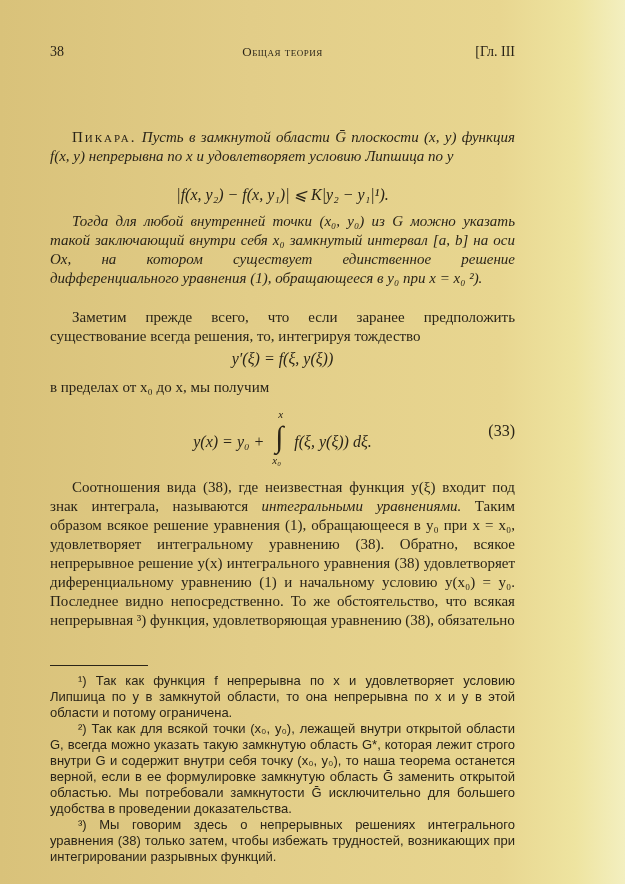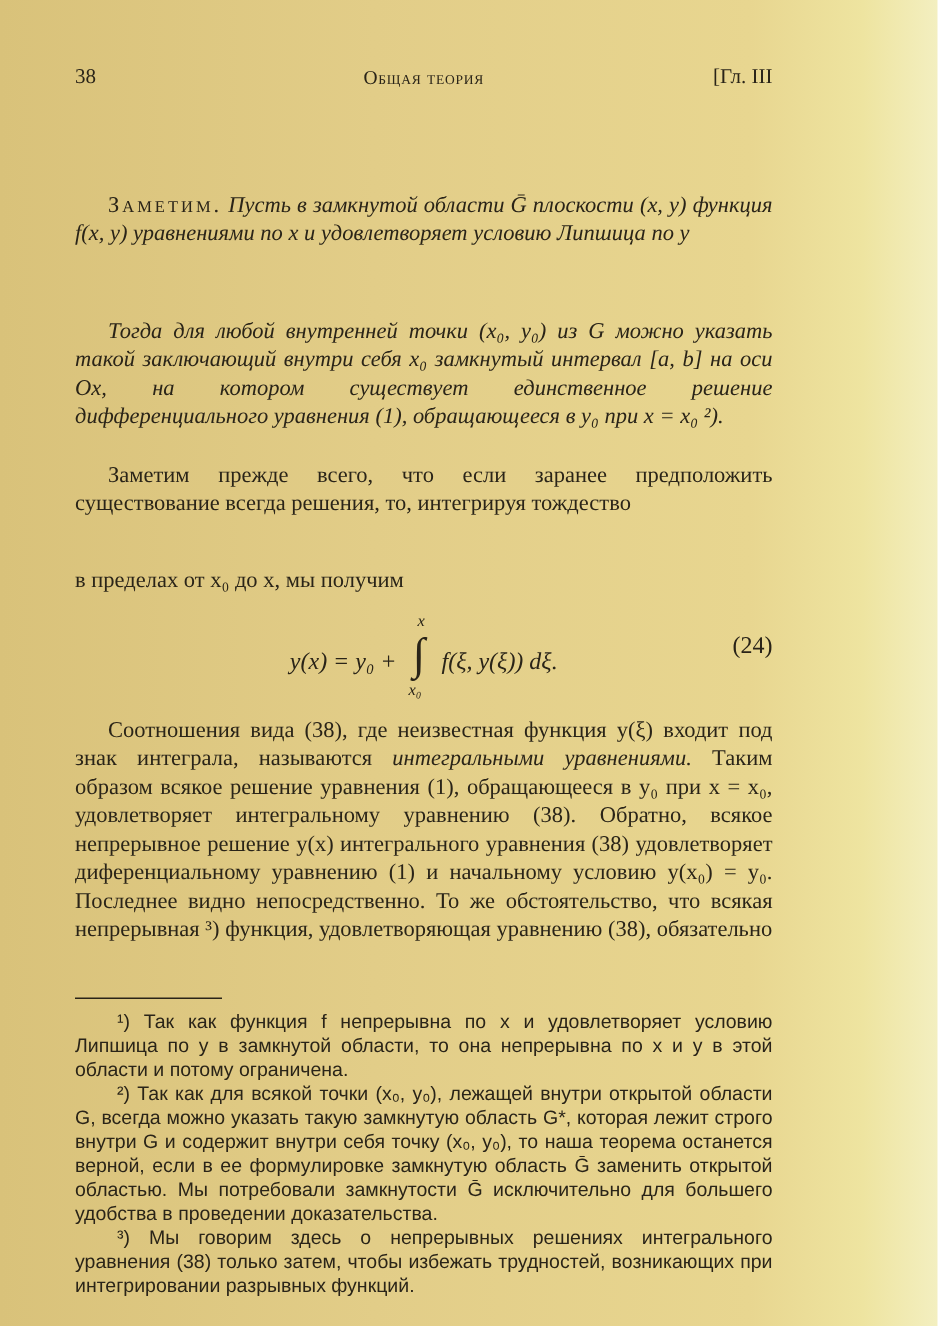--- a/index.html
+++ b/index.html
@@ -37,41 +37,43 @@
 <div class="page">
 
   <div class="running-head">
     <span class="pg">38</span>
     <span class="title">Общая теория</span>
     <span class="ch">[Гл. III</span>
   </div>
 
 
   <div class="text indent" style="top:128px;">
-    <span class="sc">Заметим.</span>
-    <span class="it">Пусть в замкнутой области Ḡ плоскости (x, y) функция f(x, y) уравнениями по x и удовлетворяет условию Липшица по y</span>
+    <span class="sc">Пикара.</span>
+    <span class="it">Пусть в замкнутой области Ḡ плоскости (x, y) функция f(x, y) непрерывна по x и удовлетворяет условию Липшица по y</span>
   </div>
 
+  <div class="formula" style="top:185px;">|f(x, y₂) − f(x, y₁)| ⩽ K|y₂ − y₁|¹).</div>
 
   <div class="text indent it" style="top:212px;">Тогда для любой внутренней точки (x₀, y₀) из G можно указать такой заключающий внутри себя x₀ замкнутый интервал [a, b] на оси Ox, на котором существует единственное решение дифференциального уравнения (1), обращающееся в y₀ при x = x₀ ²).</div>
 
   <div class="text indent" style="top:308px;">Заметим прежде всего, что если заранее предположить существование всегда решения, то, интегрируя тождество</div>
 
+  <div class="formula" style="top:350px;">y′(ξ) = f(ξ, y(ξ))</div>
 
   <div class="text" style="top:378px;">в пределах от x₀ до x, мы получим</div>
 
   <div class="formula" style="top:422px;">
     <span>y(x) = y₀ +</span>
     <span class="int">
       <span class="up">x</span>
       <span class="s">∫</span>
       <span class="lo">x₀</span>
     </span>
     <span>f(ξ, y(ξ)) dξ.</span>
-    <span class="eqno">(24)</span>
+    <span class="eqno">(33)</span>
   </div>
 
   <div class="text indent" style="top:478px;">
     <span>Соотношения вида (38), где неизвестная функция y(ξ) входит под знак интеграла, называются </span><span class="it">интегральными уравнениями.</span><span> Таким образом всякое решение уравнения (1), обращающееся в y₀ при x = x₀, удовлетворяет интегральному уравнению (38). Обратно, всякое непрерывное решение y(x) интегрального уравнения (38) удовлетворяет диференциальному уравнению (1) и начальному условию y(x₀) = y₀. Последнее видно непосредственно. То же обстоятельство, что всякая непрерывная ³) функция, удовлетворяющая уравнению (38), обязательно</span>
   </div>
 
   <div class="rule"></div>
 
   <div class="fn" style="top:673px;">
     <p>¹) Так как функция f непрерывна по x и удовлетворяет условию Липшица по y в замкнутой области, то она непрерывна по x и y в этой области и потому ограничена.</p>

